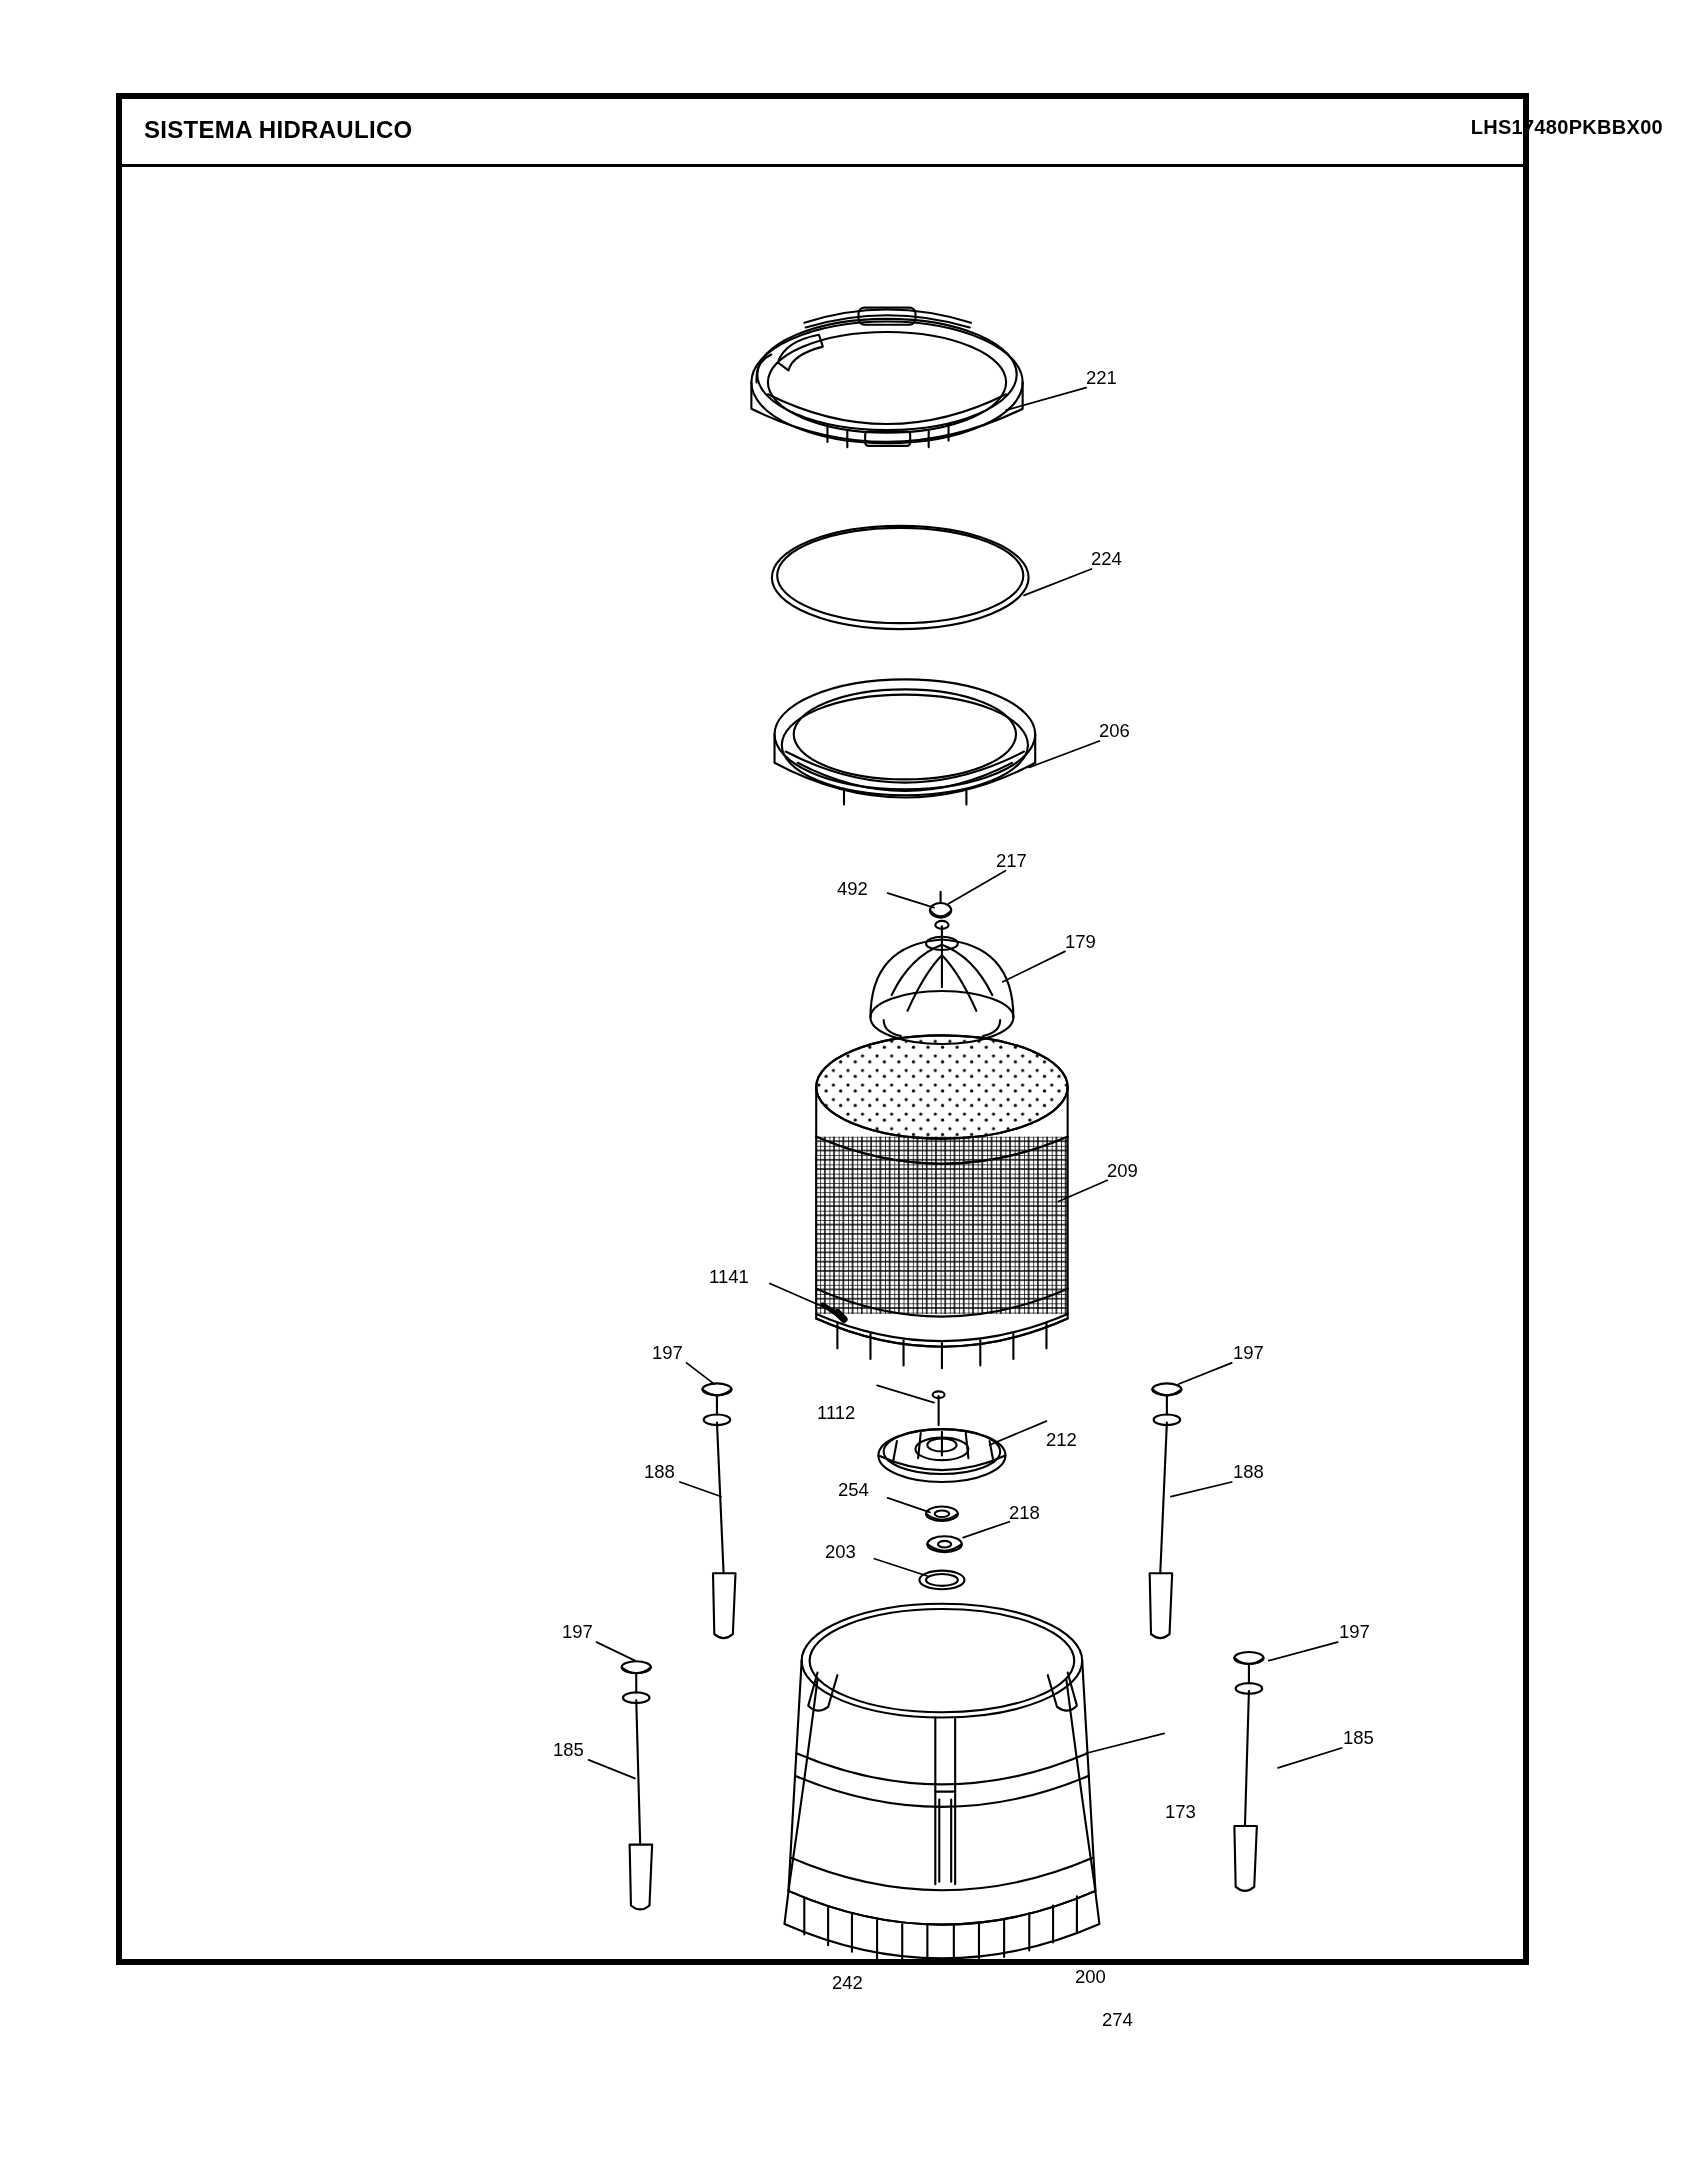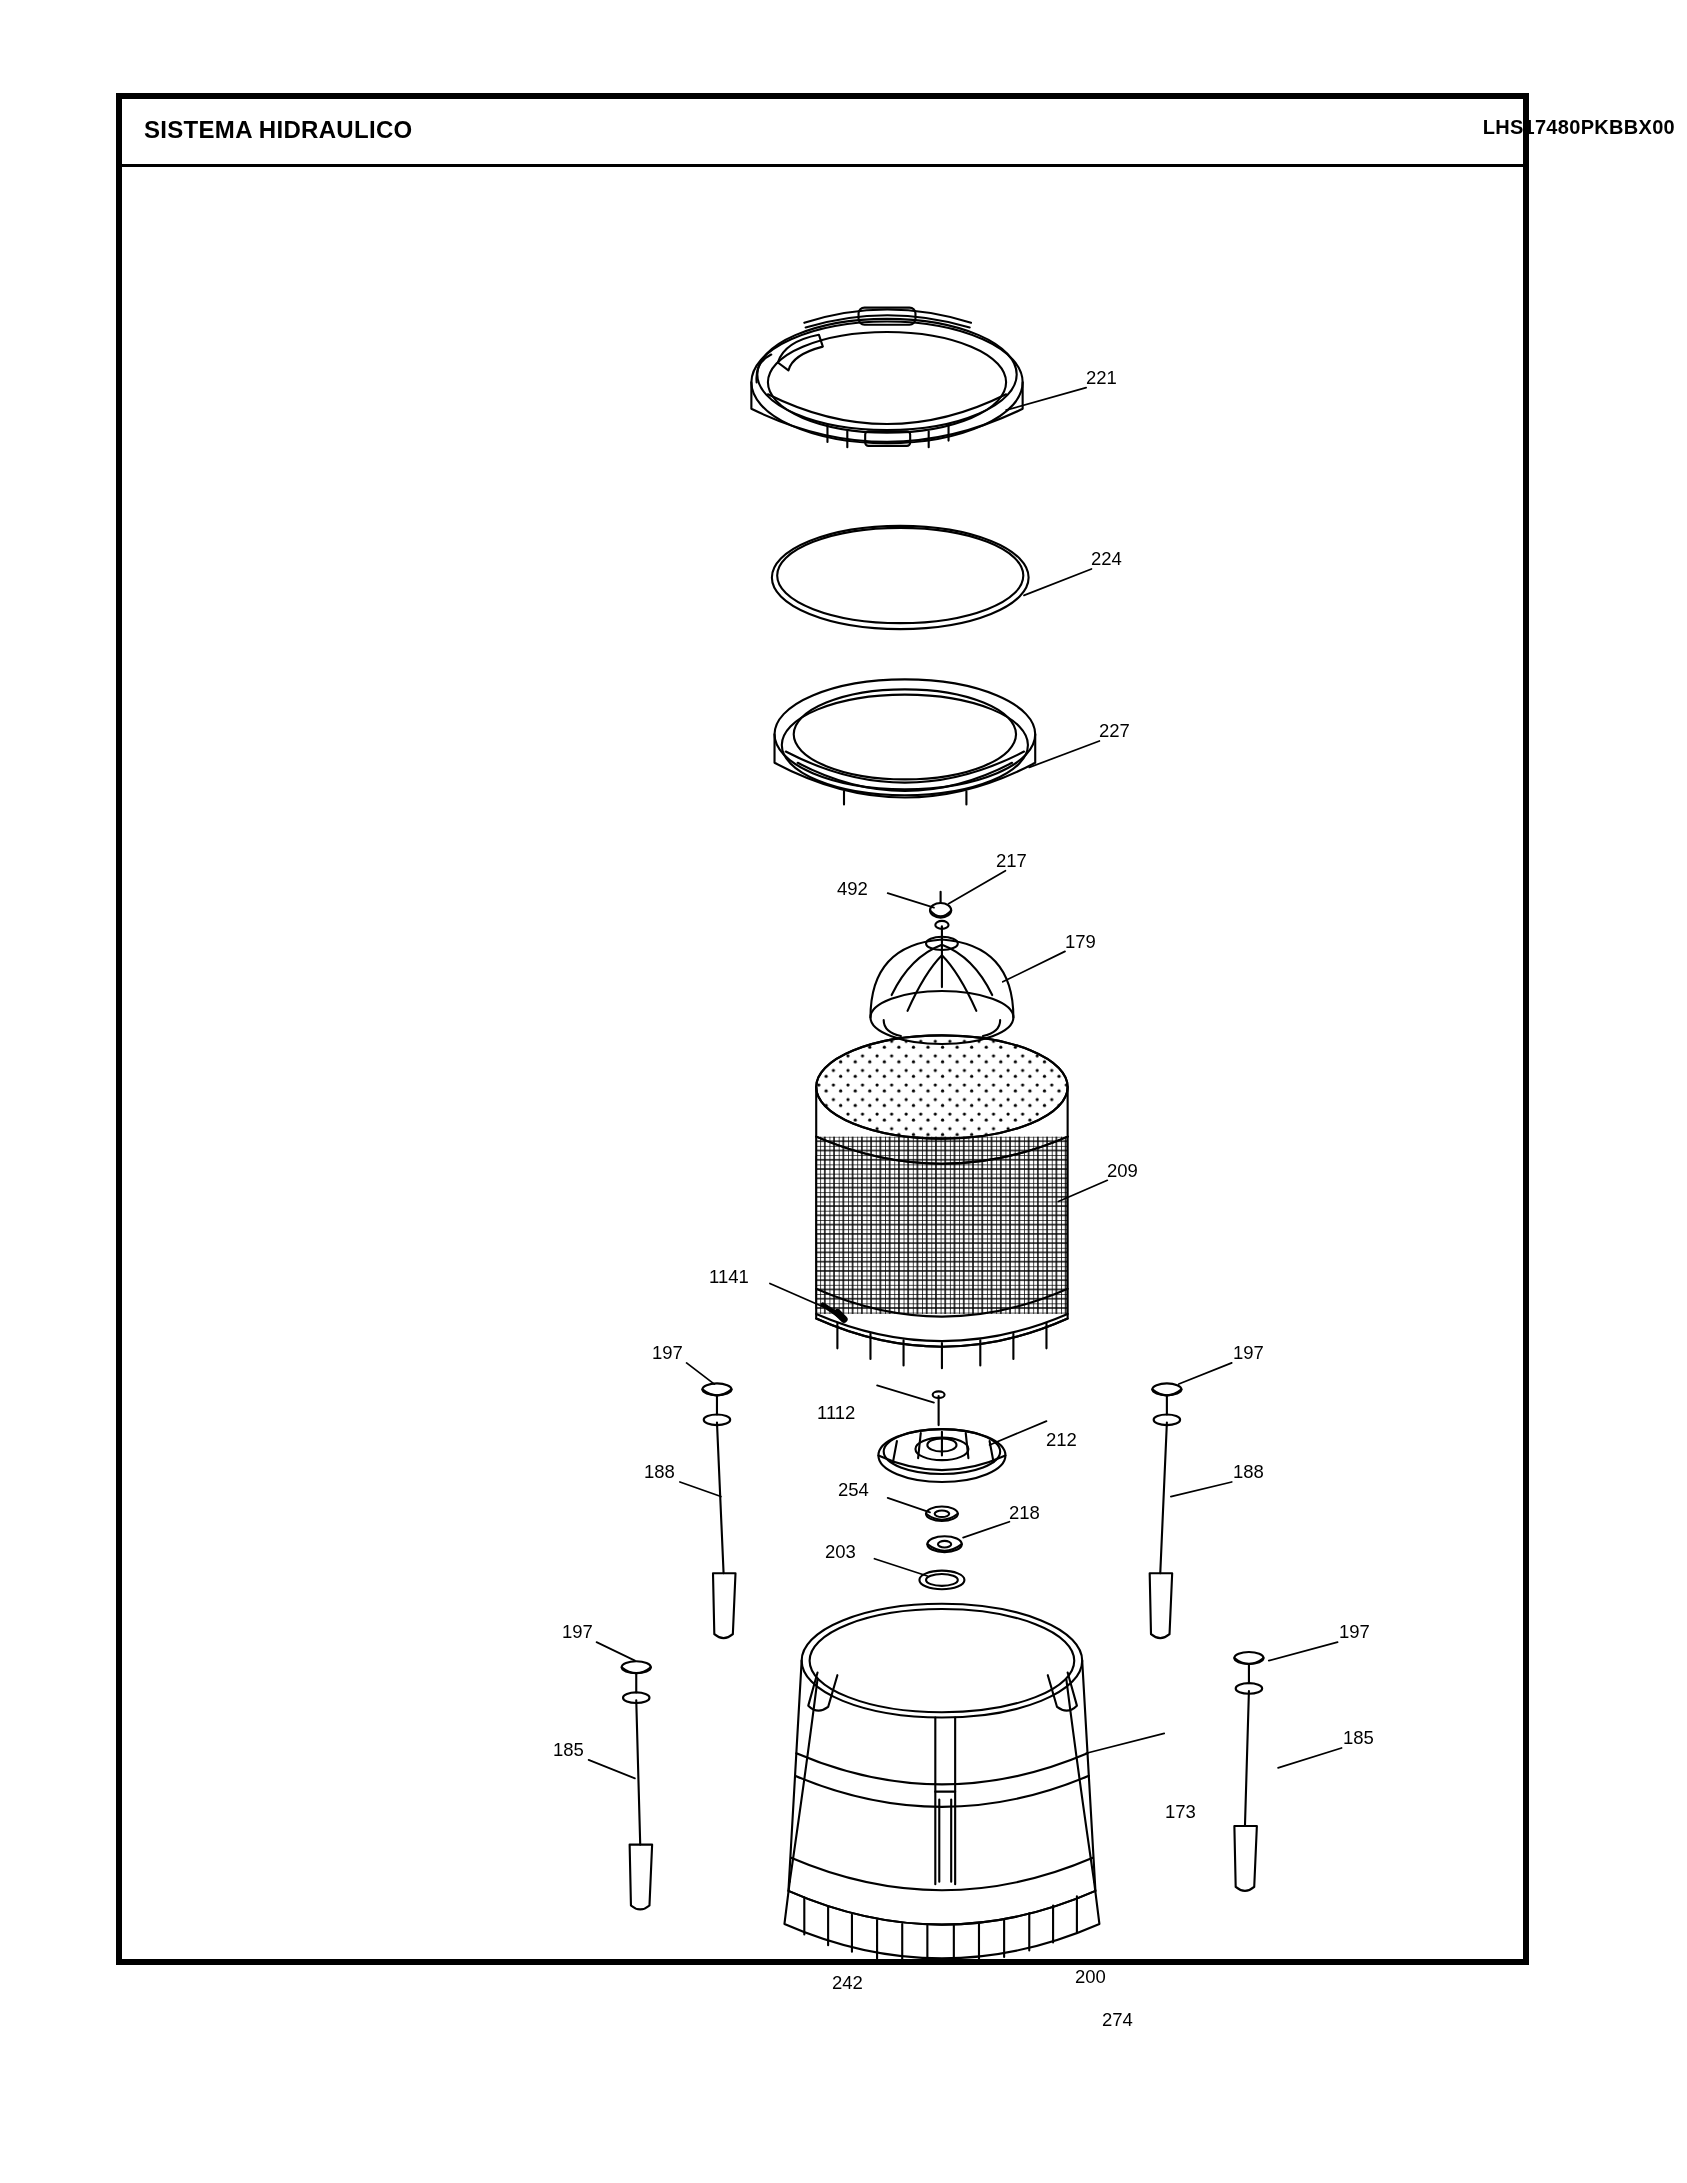--- a/index.html
+++ b/index.html
@@ -50,21 +50,21 @@
     letter-spacing: 0.3px;
     color: #000000;
     white-space: nowrap;
   }
   #model-text {
     position: absolute;
     right: 0;
     top: 116px;
     width: 1413px;
     text-align: right;
-    padding-right: 12px;
+    padding-right: 24px;
     box-sizing: border-box;
     font-size: 20px;
     font-weight: bold;
     letter-spacing: 0.3px;
     color: #000000;
     white-space: nowrap;
   }
   #drawing {
     position: absolute;
     left: 116px;
@@ -316,21 +316,21 @@
           <path d="M1852 2394 L1756 2424"></path>
           <path d="M1154 2762 L1214 2788"></path>
           <path d="M1448 2754 L1366 2798"></path>
           <path d="M1488 2820 L1408 2866"></path>
         </g>
       </g>
     </svg>
 
     <div class="callout" style="left:970px; top:205px;">221</div>
     <div class="callout" style="left:975px; top:386px;">224</div>
-    <div class="callout" style="left:983px; top:558px;">227</div>
+    <div class="callout" style="left:983px; top:558px;">206</div>
     <div class="callout" style="left:880px; top:688px;">217</div>
     <div class="callout" style="left:721px; top:716px;">492</div>
     <div class="callout" style="left:949px; top:769px;">179</div>
     <div class="callout" style="left:991px; top:998px;">209</div>
     <div class="callout" style="left:593px;  top:1104px;">1141</div>
     <div class="callout" style="left:536px;  top:1180px;">197</div>
     <div class="callout" style="left:1117px; top:1180px;">197</div>
     <div class="callout" style="left:701px; top:1204px;margin-top:36px;">1112</div>
     <div class="callout" style="left:930px; top:1239px;margin-top:28px;">212</div>
     <div class="callout" style="left:528px;  top:1299px;">188</div>

